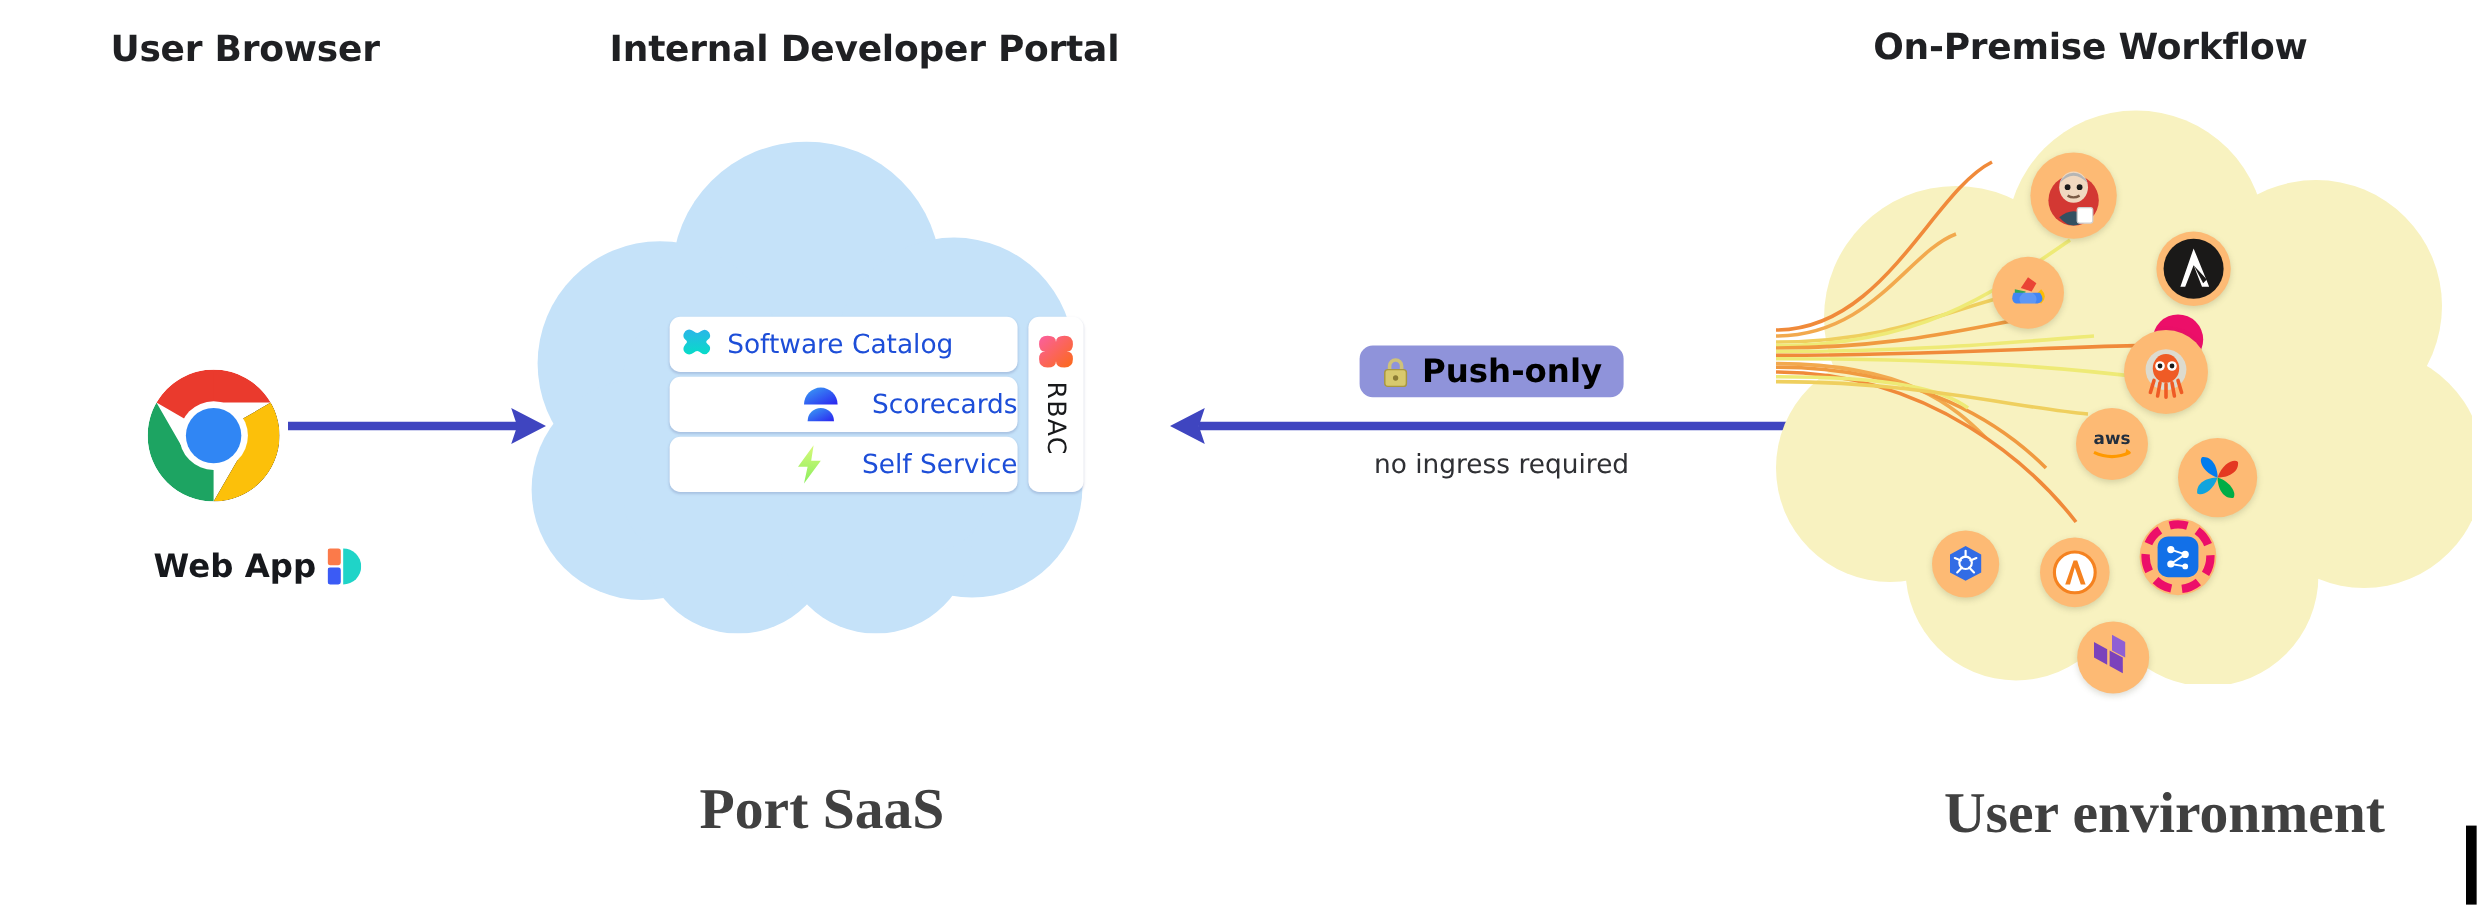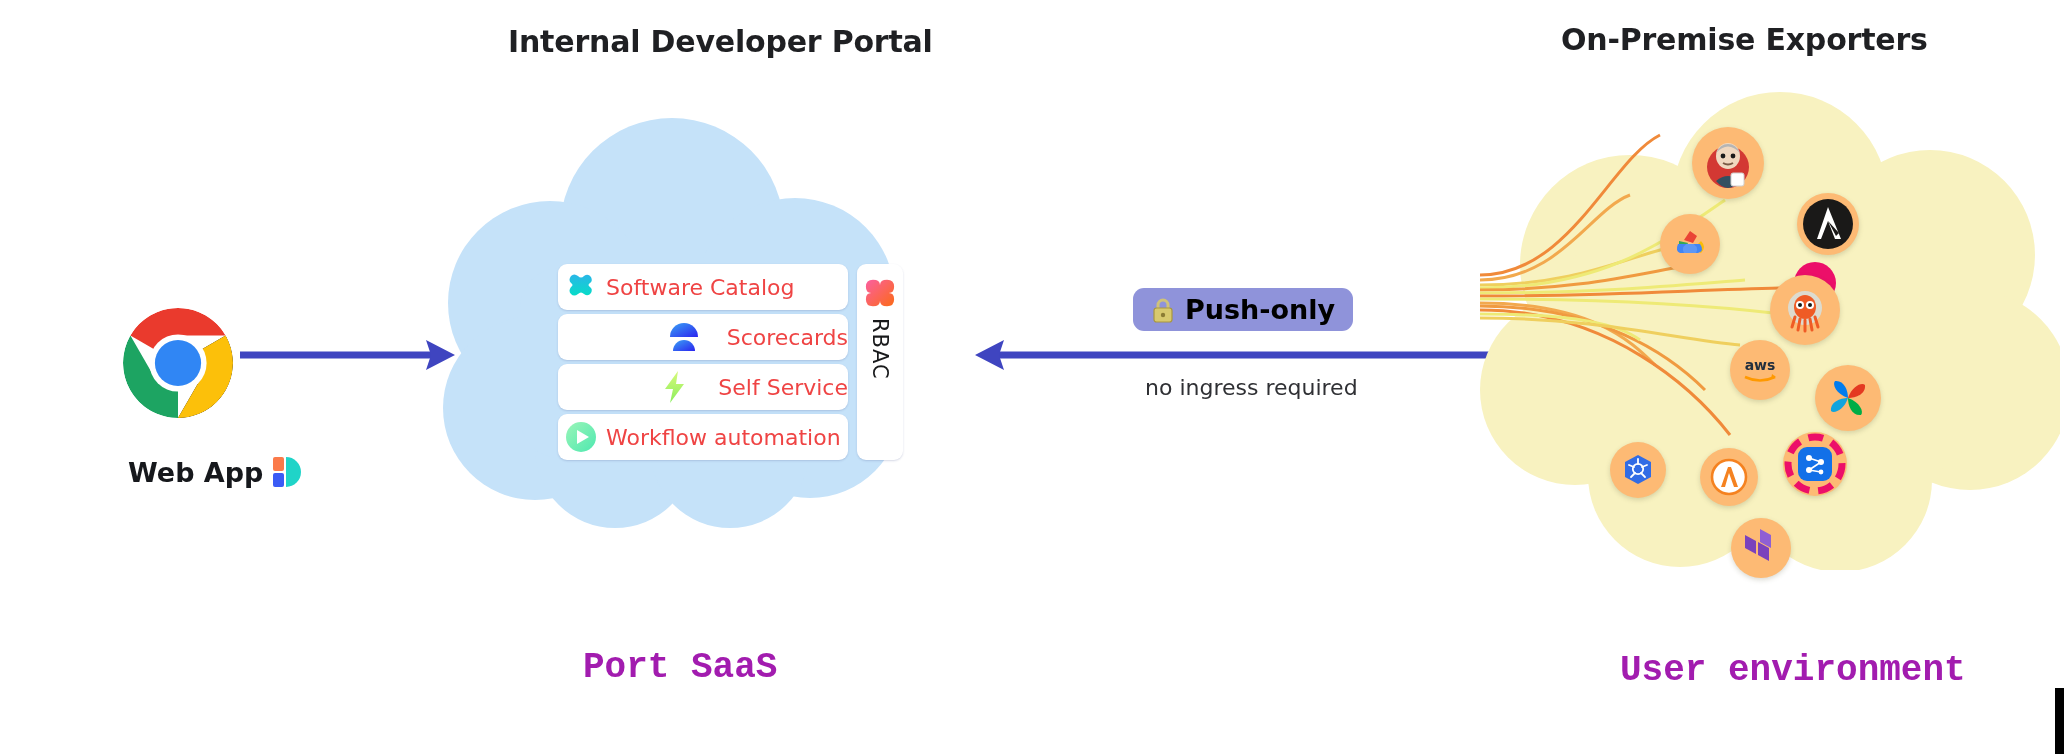--- a/index.html
+++ b/index.html
@@ -30,24 +30,24 @@
     letter-spacing: -0.2px;
     white-space: nowrap;
   }
   #heading-user-browser { left: 92px;  top: 24px; }
   #heading-idp          { left: 508px; top: 24px; }
   #heading-exporters    { left: 1561px; top: 22px; }
 
   
   .bottom-label {
     position: absolute;
-    font-family: Liberation Mono, monospace;
+    font-family: Liberation Serif, serif;
     font-weight: bold;
-    font-size: 36px;
-    color: #a21caf;
+    font-size: 48px;
+    color: #404040;
     white-space: nowrap;
   }
   #label-port-saas        { left: 583px;  top: 647px; }
   #label-user-environment { left: 1608px; top: 650px; margin-left: 12px; }
 
   
   #chrome-logo {
     position: absolute;
     left: 123px;
     top: 308px;
@@ -120,21 +120,21 @@
   }
   .feature-icon {
     width: 34px;
     height: 34px;
     flex: 0 0 34px;
     display: block;
   }
   .feature-label {
     font-family: "DejaVu Sans", sans-serif;
     font-size: 22px;
-    color: #ef4444;
+    color: #1d4ed8;
     white-space: nowrap;
     margin-left: 2px;
   }
   .feature-item.center-label { justify-content: flex-end; }
   .feature-item.center-label .feature-label { margin-left: 26px; }
   .feature-item.wide-label .feature-label { margin-left: 8px; }
 
   #rbac-panel {
     width: 46px;
     background: #ffffff;
@@ -214,24 +214,25 @@
     width: 9px;
     height: 66px;
     background: #000000;
   }
 </style>
 </head>
 <body>
 
 <div class="stage">
 
+  <div class="col-heading" id="heading-user-browser">User Browser</div>
 
   <div class="col-heading" id="heading-idp">Internal Developer Portal</div>
 
-  <div class="col-heading" id="heading-exporters">On-Premise Exporters</div>
+  <div class="col-heading" id="heading-exporters">On-Premise Workflow</div>
 
   <svg id="chrome-logo" viewBox="0 0 100 100">
     <defs>
       <clipPath id="chromeClip">
           <circle cx="50" cy="50" r="50"></circle>
         </clipPath>
     </defs>
     <g clip-path="url(#chromeClip)">
       <path d="M50 0 A50 50 0 0 1 93.3 25 L50 25 A25 25 0 0 0 28.3 37.5 Z" fill="#ea3a2d"></path>
       <path d="M93.3 25 A50 50 0 0 1 50 100 L71.7 62.5 A25 25 0 0 0 71.7 37.5 L93.3 25 Z" fill="#fdbd966"></path>
@@ -312,33 +313,20 @@
             <linearGradient id="gradBolt" x1="0" y1="0" x2="0" y2="1">
               <stop offset="0%" stop-color="#d8f97a"></stop>
               <stop offset="100%" stop-color="#8aee5e"></stop>
             </linearGradient>
           </defs>
           <path d="M20 1 L7 19 L15 19 L12 33 L26 14 L18 14 Z" fill="url(#gradBolt)"></path>
         </svg>
         <span class="feature-label">Self Service</span>
       </div>
 
-      <div class="feature-item wide-label">
-        <svg class="feature-icon" viewBox="0 0 34 34">
-          <defs>
-            <linearGradient id="gradPlay" x1="0" y1="0" x2="1" y2="1">
-              <stop offset="0%" stop-color="#9bf5b8"></stop>
-              <stop offset="100%" stop-color="#4ee8b0"></stop>
-            </linearGradient>
-          </defs>
-          <circle cx="17" cy="17" r="15" fill="url(#gradPlay)"></circle>
-          <path d="M13 10 L25 17 L13 24 Z" fill="#ffffff"></path>
-        </svg>
-        <span class="feature-label">Workflow automation</span>
-      </div>
 
     </div>
 
     <div id="rbac-panel">
       <svg id="rbac-icon" viewBox="0 0 34 34">
         <defs>
           <linearGradient id="gradRbac" x1="0" y1="0" x2="1" y2="1">
             <stop offset="0%" stop-color="#fb5fa0"></stop>
             <stop offset="100%" stop-color="#fb6a18"></stop>
           </linearGradient>

